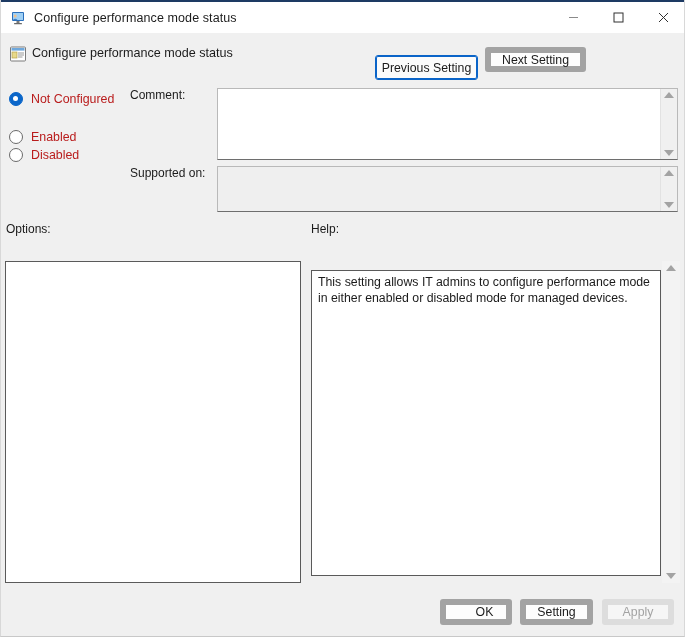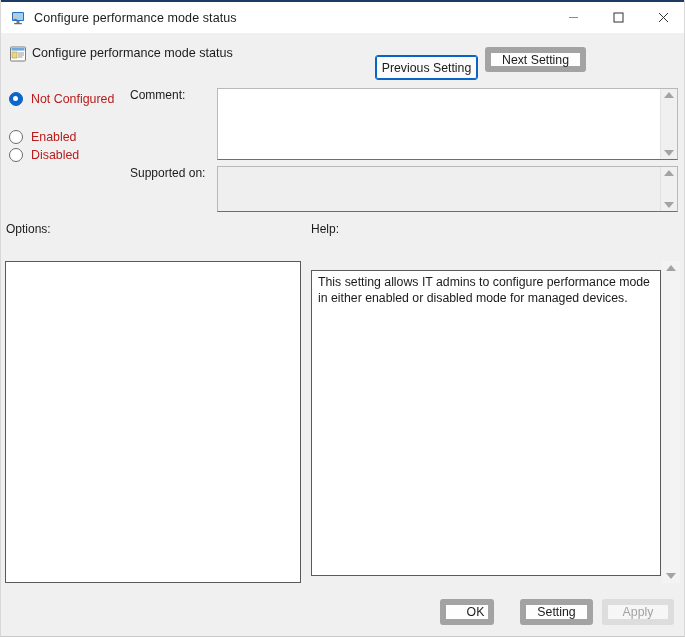--- a/index.html
+++ b/index.html
@@ -245,21 +245,21 @@
     background: #f3f3f3;
     box-sizing: border-box;
     display: flex;
     flex-direction: column;
     justify-content: space-between;
     align-items: center;
     padding: 4px 0;
   }
 
   
-  #ok-button     { position: absolute; left: 439px; top: 599px; width: 54px; height: 26px; padding-left: 17px; }
+  #ok-button     { position: absolute; left: 439px; top: 599px; width: 72px; height: 26px; padding-left: 17px; }
   #cancel-button { position: absolute; left: 519px; top: 599px; width: 73px; height: 26px; }
   #apply-button  { position: absolute; left: 601px; top: 599px; width: 72px; height: 26px; }
 
   
   .mon-icon { width: 16px; height: 16px; display: block; }
 </style>
 </head>
 <body>
 
 <div class="window">

